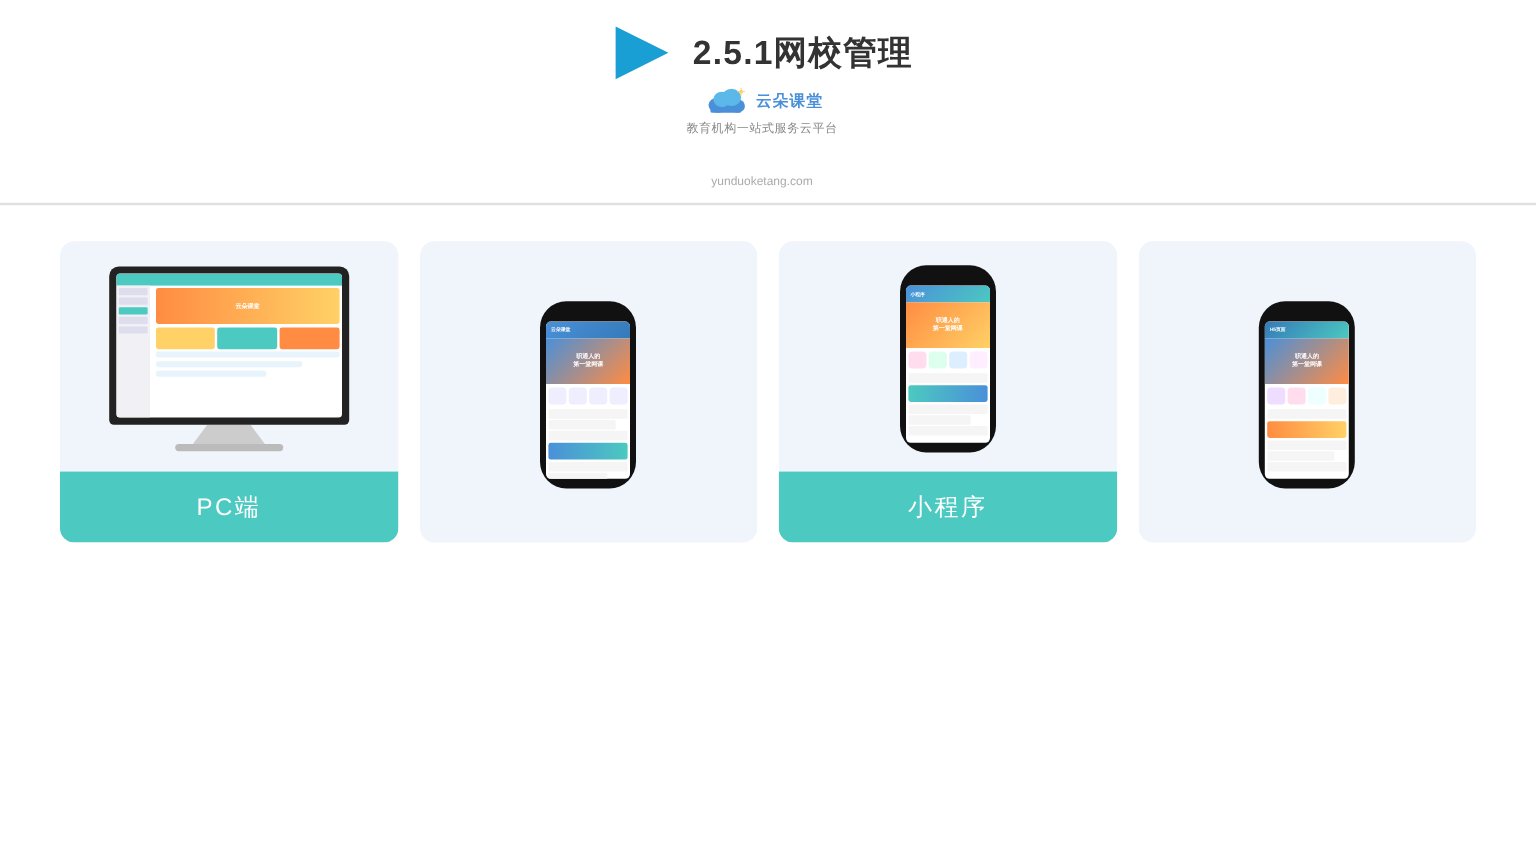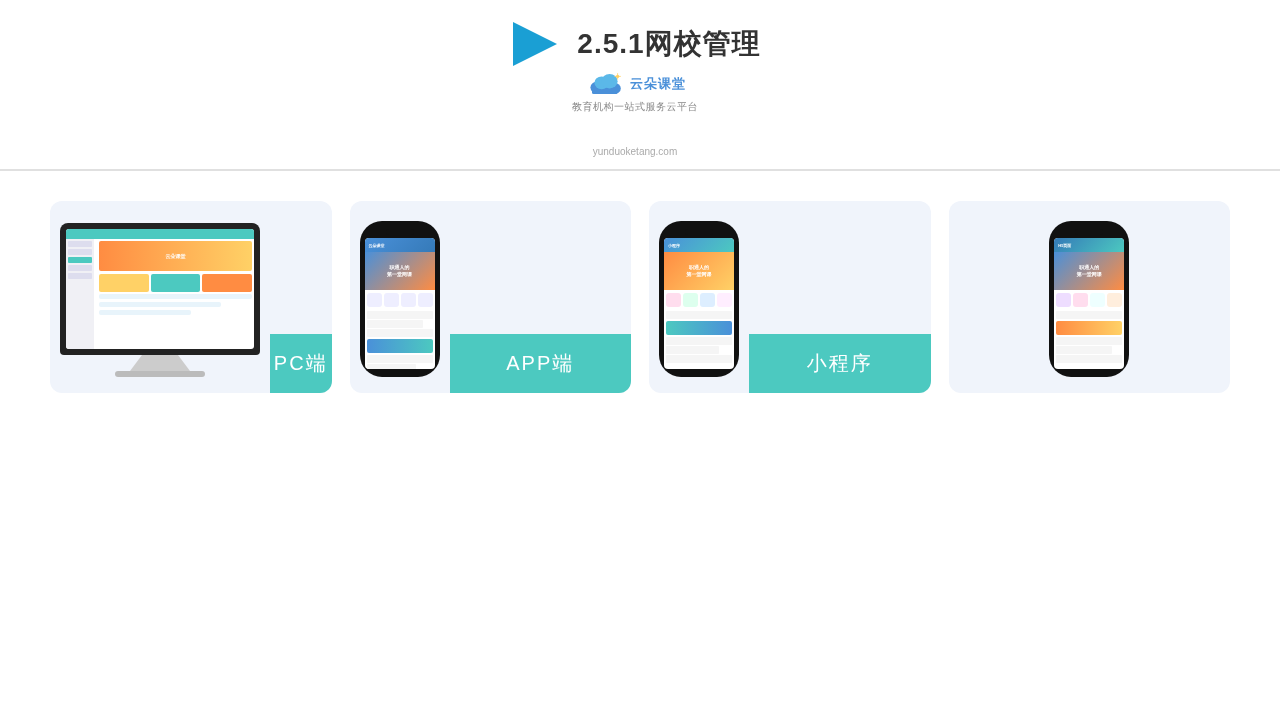--- a/index.html
+++ b/index.html
@@ -81,22 +81,22 @@
       gap: 18px;
       justify-content: center;
       align-items: stretch;
     }
 
     .card {
       background: #f0f4fb;
       border-radius: 12px;
       flex: 1;
       display: flex;
-      flex-direction: row;
-      align-items: flex-end;
+      flex-direction: column;
+      align-items: flex-start;
       overflow: hidden;
       min-width: 0;
     }
 
     .card-image-area {
       flex: 1;
       display: flex;
       align-items: center;
       justify-content: center;
       padding: 20px 10px 16px 10px;
@@ -392,21 +392,20 @@
             </div>
             <div class="phone-list-item"></div>
             <div class="phone-list-item" style="width:80%; margin-left:2px;"></div>
             <div class="phone-list-item"></div>
             <div style="height:14px; background:linear-gradient(90deg,#4a90d9,#4cc9c0); margin:2px; border-radius:2px;"></div>
             <div class="phone-list-item"></div>
             <div class="phone-list-item" style="width:70%; margin-left:2px;"></div>
           </div>
         </div>
       </div>
-      <div class="card-label">APP端</div>
     </div>
 
 
     <div class="card">
       <div class="card-image-area">
         <div class="phone-mockup">
           <div class="phone-notch"></div>
           <div class="phone-screen">
             <div class="phone-header-bar" style="background:linear-gradient(135deg,#4a90d9,#4cc9c0);">
                 <span class="phone-header-text">小程序</span>

